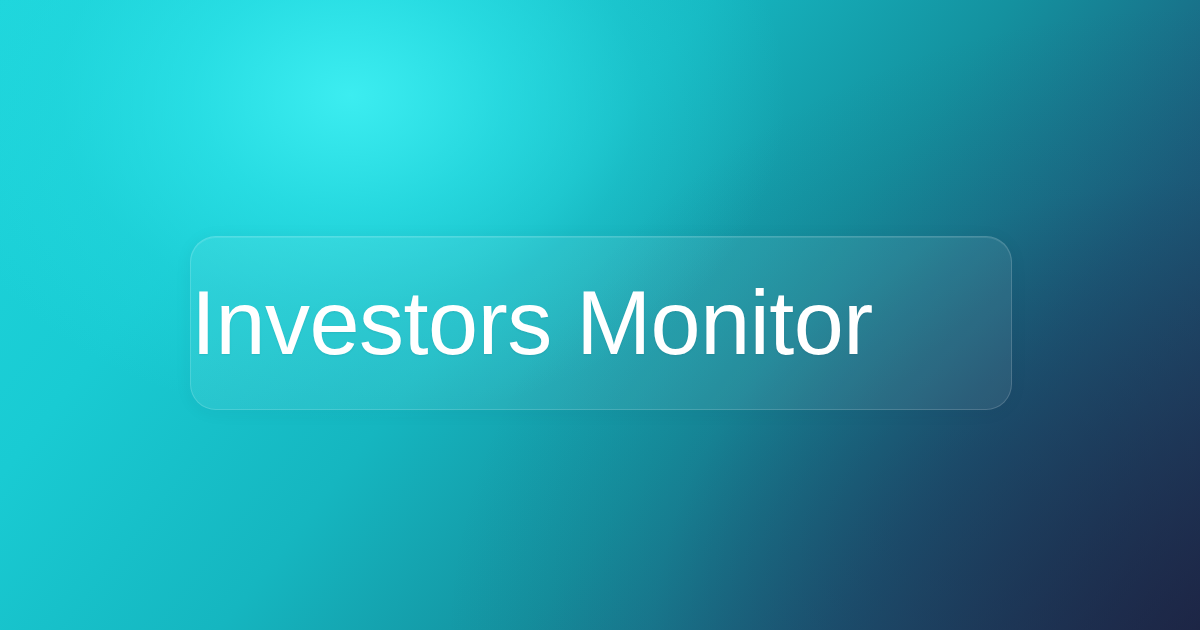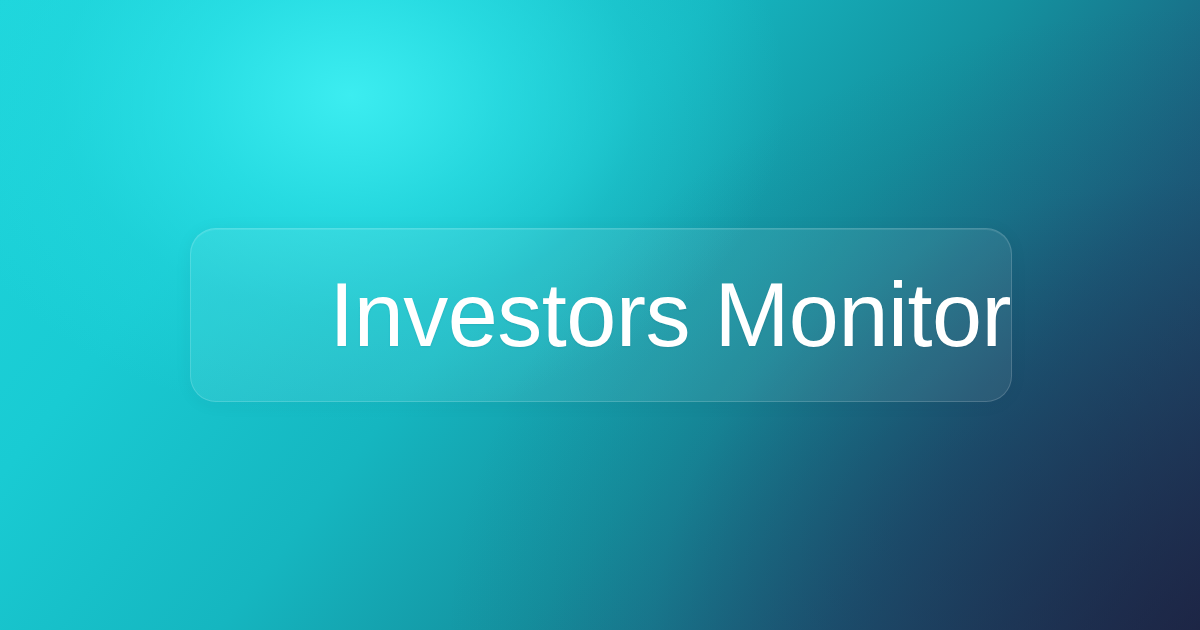--- a/index.html
+++ b/index.html
@@ -60,27 +60,27 @@
         rgba(28, 40, 72, 0.42) 34%,
         rgba(30, 60, 92, 0.12) 62%,
         rgba(30, 80, 110, 0.0) 85%);
     pointer-events: none;
   }
 
   
   .title-card {
     position: absolute;
     left: 190px;
-    top: 228px;
+    top: 236px;
     width: 822px;
     height: 174px;
     box-sizing: border-box;
     display: flex;
     align-items: center;
-    justify-content: flex-end;
+    justify-content: flex-start;
     border-radius: 26px;
     background: rgba(255, 255, 255, 0.075);
     border: 1px solid rgba(255, 255, 255, 0.16);
     box-shadow:
       inset 0 1px 0 rgba(255, 255, 255, 0.10),
       0 2px 18px rgba(10, 40, 60, 0.05);
   }
 
   .title-text {
     font-family: "Liberation Sans", sans-serif;

